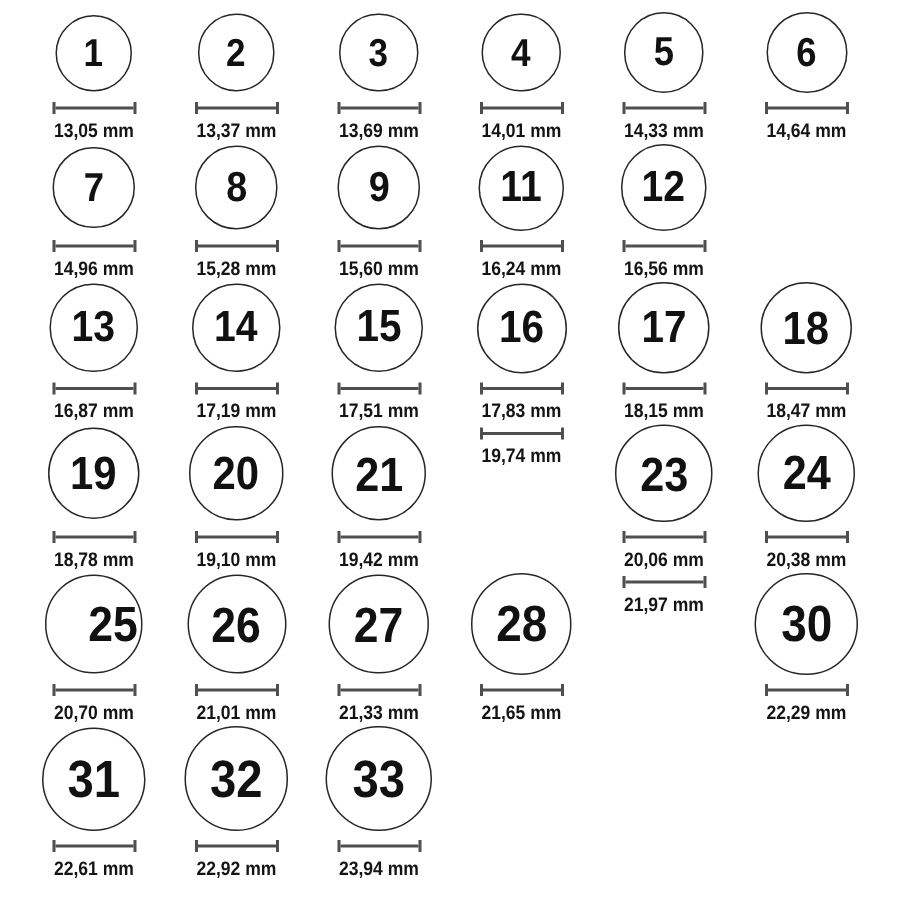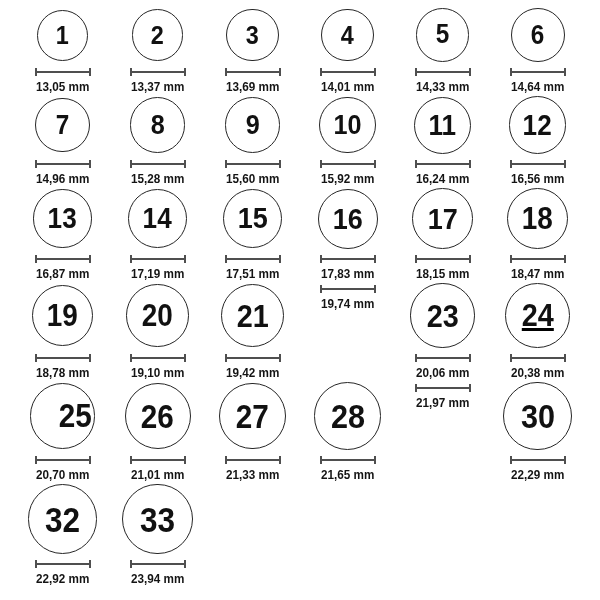--- a/index.html
+++ b/index.html
@@ -162,29 +162,20 @@
     <div class="circle-box" style="height: 62px;">
       <div class="circle" style="width: 55.8px; height: 55.8px;">
         <span class="num" style="font-size: 28px;">9</span>
       </div>
     </div>
     <div class="measure"></div>
     <span class="mm-label">15,60 mm</span>
   </div>
       <div class="cell">
     <div class="circle-box" style="height: 62px;">
-      <div class="circle" style="width: 56.4px; height: 56.4px;">
-        <span class="num" style="font-size: 28px;">10</span>
-      </div>
-    </div>
-    <div class="measure"></div>
-    <span class="mm-label">15,92 mm</span>
-  </div>
-      <div class="cell">
-    <div class="circle-box" style="height: 62px;">
       <div class="circle" style="width: 57px; height: 57px;">
         <span class="num" style="font-size: 29px;">11</span>
       </div>
     </div>
     <div class="measure"></div>
     <span class="mm-label">16,24 mm</span>
   </div>
       <div class="cell">
     <div class="circle-box" style="height: 62px; text-align: center;">
       <div class="circle" style="width: 57.6px; height: 57.6px;">
@@ -286,21 +277,21 @@
       <div class="cell">
     <div class="circle-box" style="height: 69px;">
       <div class="circle" style="width: 64.2px; height: 64.2px;">
         <span class="num" style="font-size: 32px;">23</span>
       </div>
     </div>
     <div class="measure"></div>
     <span class="mm-label">20,06 mm</span>
   </div>
       <div class="cell">
-    <div class="circle-box" style="height: 69px; text-decoration: underline;">
+    <div class="circle-box" style="height: 69px;">
       <div class="circle" style="width: 64.8px; height: 64.8px;">
         <span class="num" style="font-size: 32px;">24</span>
       </div>
     </div>
     <div class="measure"></div>
     <span class="mm-label">20,38 mm</span>
   </div>
     </div>
     <div class="row">
       <div class="cell">
@@ -349,20 +340,29 @@
         <span class="num" style="font-size: 34px;">30</span>
       </div>
     </div>
     <div class="measure"></div>
     <span class="mm-label">22,29 mm</span>
   </div>
     </div>
     <div class="row">
       <div class="cell">
     <div class="circle-box" style="height: 74px;">
+      <div class="circle" style="width: 69px; height: 69px;">
+        <span class="num" style="font-size: 35px;">31</span>
+      </div>
+    </div>
+    <div class="measure"></div>
+    <span class="mm-label">22,61 mm</span>
+  </div>
+      <div class="cell">
+    <div class="circle-box" style="height: 74px;">
       <div class="circle" style="width: 69.6px; height: 69.6px;">
         <span class="num" style="font-size: 35px;">32</span>
       </div>
     </div>
     <div class="measure"></div>
     <span class="mm-label">22,92 mm</span>
   </div>
       <div class="cell">
     <div class="circle-box" style="height: 74px;">
       <div class="circle" style="width: 70.2px; height: 70.2px;">

